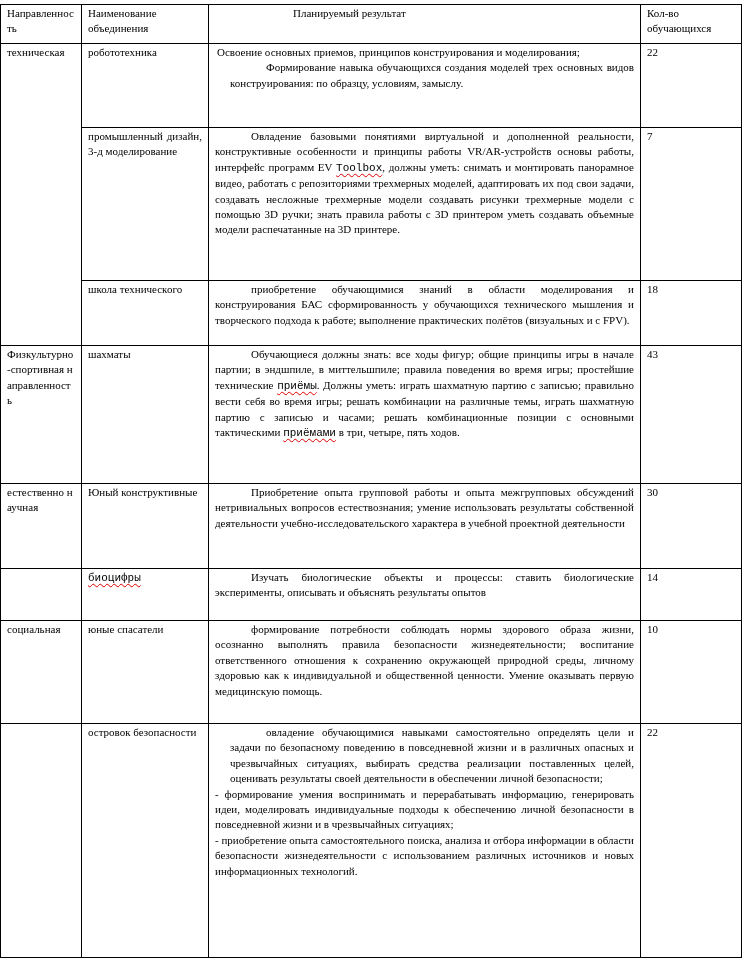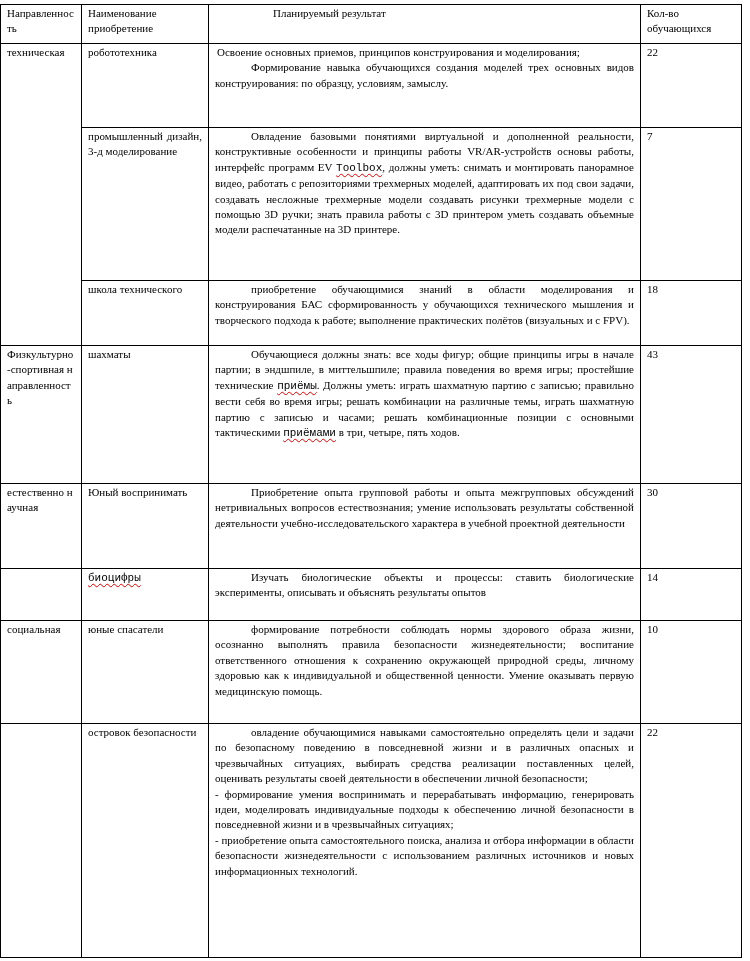--- a/index.html
+++ b/index.html
@@ -20,40 +20,40 @@
     padding: 1px 6px 1px 6px;
     word-wrap: break-word;
   }
   .c1 { width: 81px; }
   .c2 { width: 127px; }
   .c3 { width: 432px; }
   .c4 { width: 101px; }
   .result { text-align: justify; text-indent: 36px; }
   .result.noindent { text-indent: 0; }
   .result p { margin: 0; }
-  .result p.ind { text-indent: 36px; }
+  .result p.ind { text-indent: 36px; margin-left: 15px; }
   .head-center { text-indent: 36px; }
   .spell { text-decoration: underline wavy #e00000; text-decoration-thickness: 1px; text-underline-offset: 2px; font-family: Liberation Mono, monospace; }
   .dir { word-break: break-all; }
 </style>
 </head>
 <body>
 
 <table class="doc-table">
   <colgroup>
     <col class="c1">
       <col class="c2">
       <col class="c3">
       <col class="c4">
   </colgroup>
   <tbody>
       <tr style="height:39px">
     <td class="dir">Направленность</td>
-    <td>Наименование приобретение</td>
-    <td class="head-center" style="padding-left:28px">Планируемый результат</td>
+    <td>Наименование объединения</td>
+    <td class="head-center" style="padding-left:48px">Планируемый результат</td>
     <td>Кол-во обучающихся</td>
   </tr>
 
   <tr style="height:84px">
     <td class="dir" rowspan="3">техническая</td>
     <td>робототехника</td>
     <td class="result noindent">
       <p style="padding-left:2px">Освоение основных приемов, принципов конструирования и моделирования;</p>
       <p class="ind">Формирование навыка обучающихся создания моделей трех основных видов конструирования: по образцу, условиям, замыслу.</p>
     </td>
@@ -72,21 +72,21 @@
 
   <tr style="height:138px">
     <td class="dir">Физкультурно-спортивная направленность</td>
     <td>шахматы</td>
     <td class="result"><span>Обучающиеся должны знать: все ходы фигур; общие принципы игры в начале партии; в эндшпиле, в миттельшпиле; правила поведения во время игры; простейшие технические </span><span class="spell">приёмы</span><span>. Должны уметь: играть шахматную партию с записью; правильно вести себя во время игры; решать комбинации на различные темы, играть шахматную партию с записью и часами; решать комбинационные позиции с основными тактическими </span><span class="spell">приёмами</span><span> в три, четыре, пять ходов.</span></td>
     <td>43</td>
   </tr>
 
   <tr style="height:85px">
     <td class="dir">естественно научная</td>
-    <td>Юный воспринимать</td>
+    <td>Юный конструктивные</td>
     <td class="result">Приобретение опыта групповой работы и опыта межгрупповых обсуждений нетривиальных вопросов естествознания; умение использовать результаты собственной деятельности учебно-исследовательского характера в учебной проектной деятельности</td>
     <td>30</td>
   </tr>
   <tr style="height:52px">
     <td></td>
     <td><span class="spell">биоцифры</span></td>
     <td class="result">Изучать биологические объекты и процессы: ставить биологические эксперименты, описывать и объяснять результаты опытов</td>
     <td>14</td>
   </tr>
 

